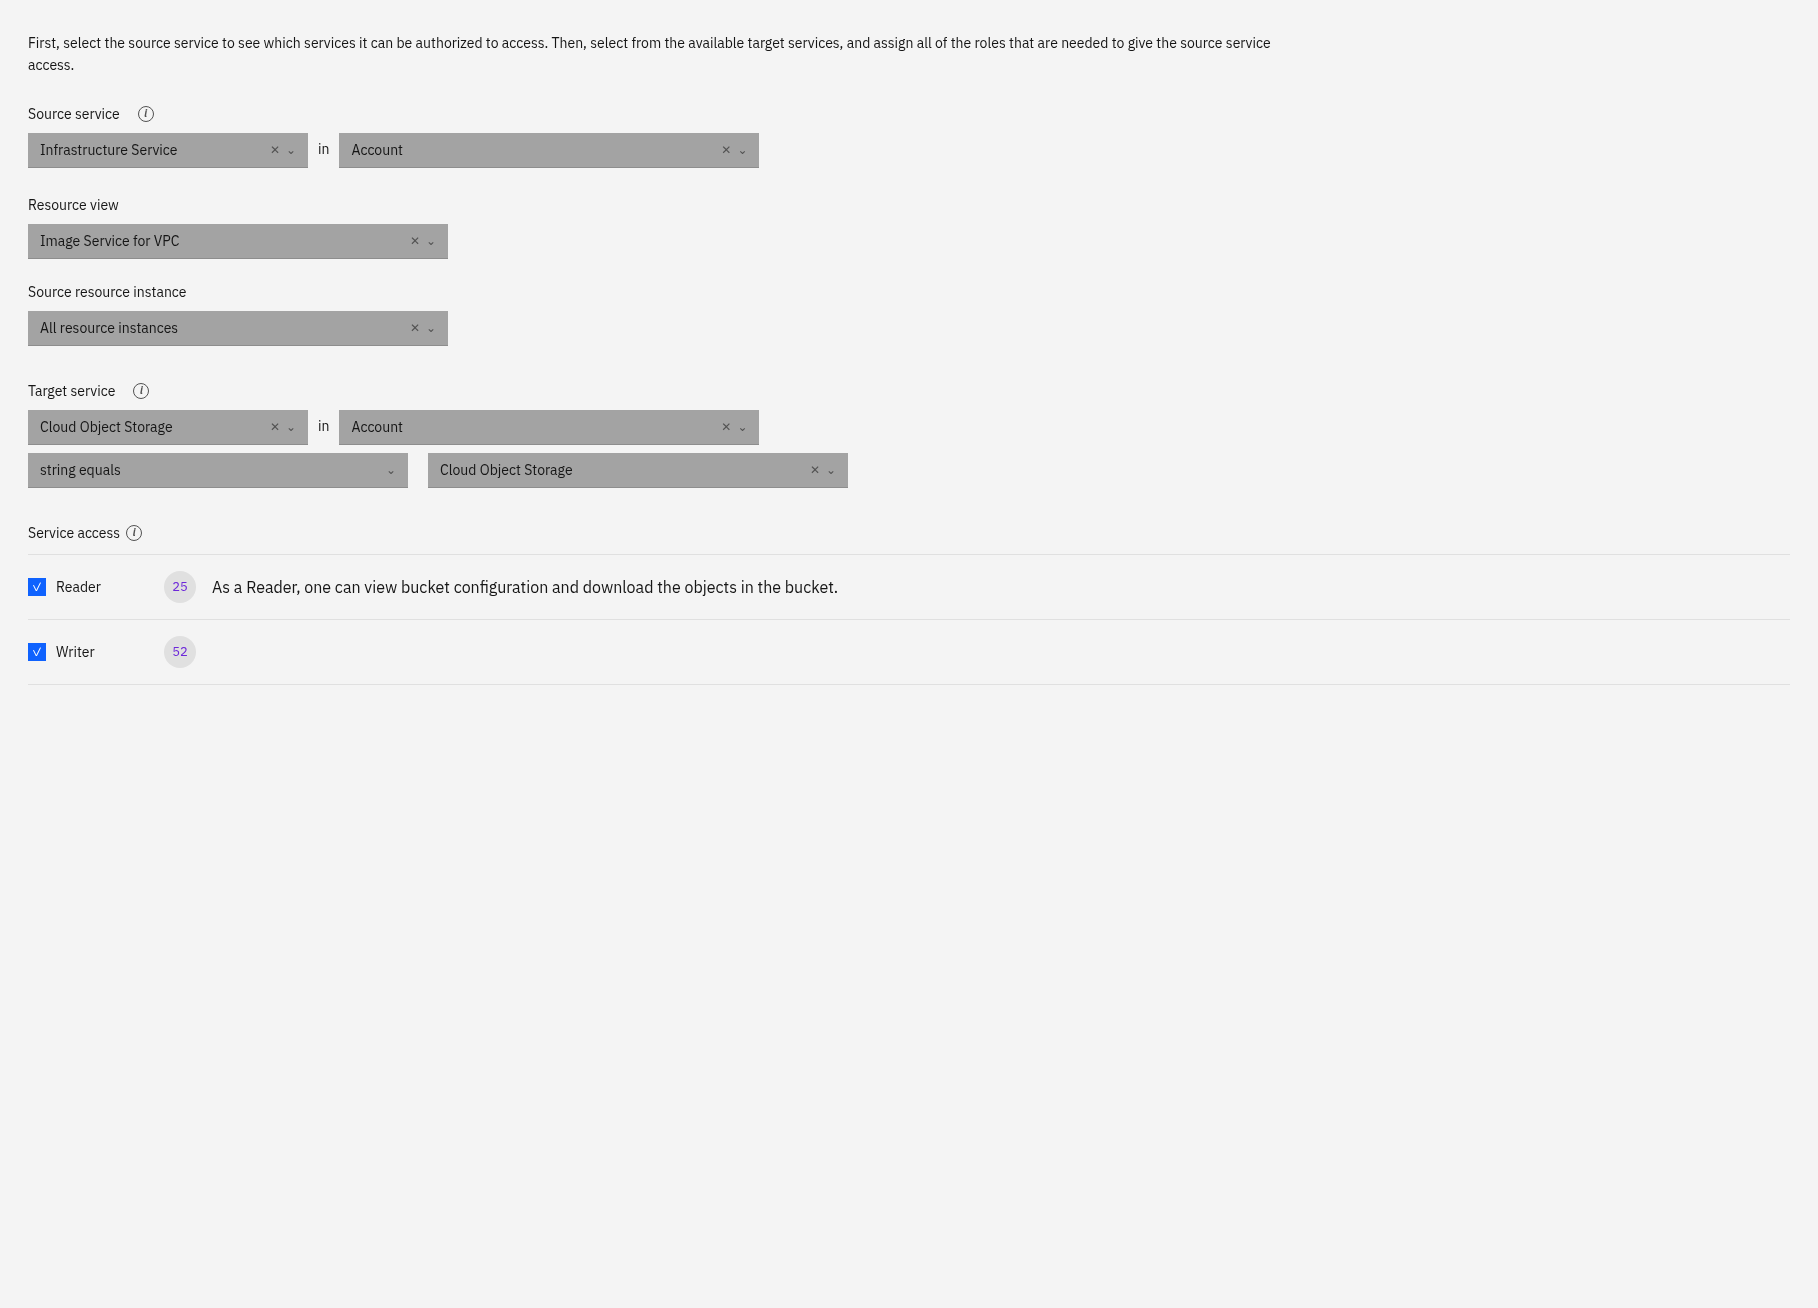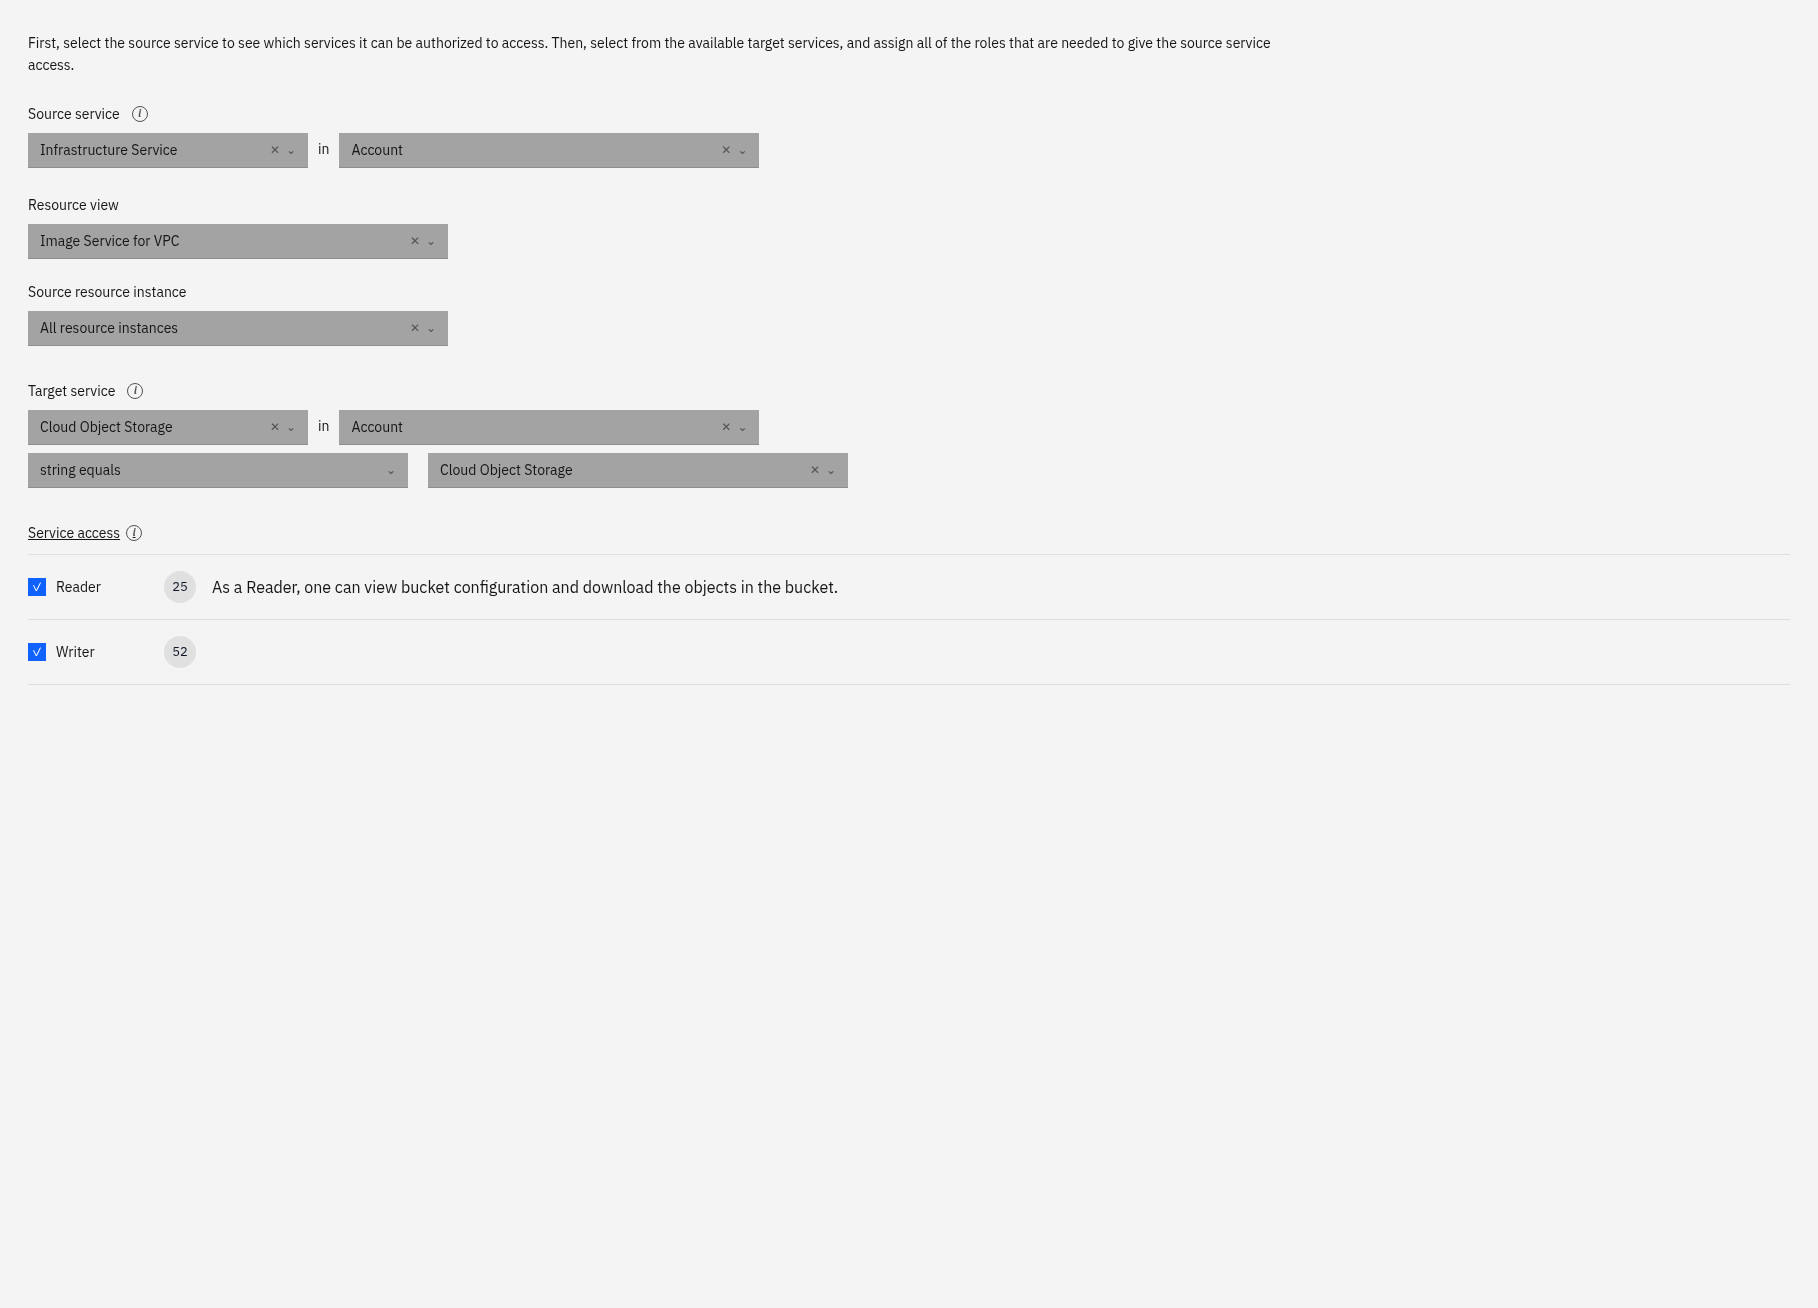--- a/index.html
+++ b/index.html
@@ -14,21 +14,21 @@
     .intro-text {
       font-size: 14px;
       line-height: 1.6;
       color: #161616;
       margin-bottom: 28px;
       max-width: 1280px;
     }
     .section-label {
       display: flex;
       align-items: center;
-      gap: 12px;
+      gap: 18px;
       font-size: 14px;
       font-weight: 400;
       color: #161616;
       margin-bottom: 10px;
     }
     .info-icon {
       display: inline-flex;
       align-items: center;
       justify-content: center;
       width: 16px;
@@ -122,21 +122,20 @@
     .service-access-section {
       margin-top: 4px;
     }
     .service-access-label {
       display: flex;
       align-items: center;
       gap: 6px;
       font-size: 14px;
       color: #161616;
       margin-bottom: 12px;
-      text-decoration: underline;
     }
     .access-table {
       width: 100%;
       border-top: 1px solid #e0e0e0;
     }
     .access-row {
       display: flex;
       align-items: center;
       gap: 16px;
       padding: 16px 0;
@@ -171,21 +170,21 @@
     }
     .badge {
       display: inline-flex;
       align-items: center;
       justify-content: center;
       background: #e0e0e0;
       border-radius: 50%;
       width: 32px;
       height: 32px;
       font-size: 13px;
-      color: #0f172a;
+      color: #6d28d9;
       font-weight: 400;
       flex-shrink: 0;
     }
     .access-description {
       font-size: 16px;
       color: #161616;
       line-height: 1.5;
     }
     .section-block {
       margin-bottom: 8px;

